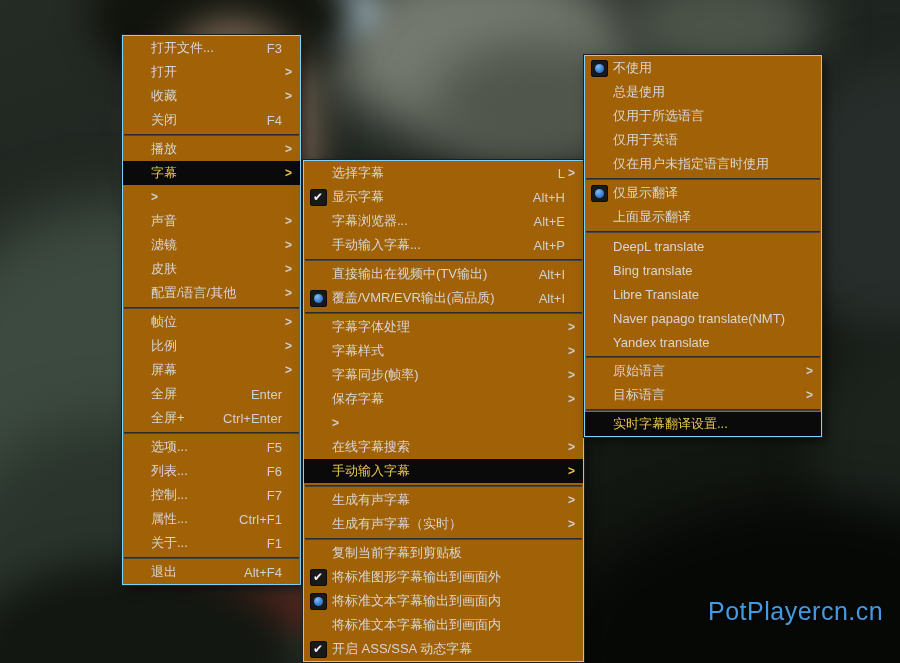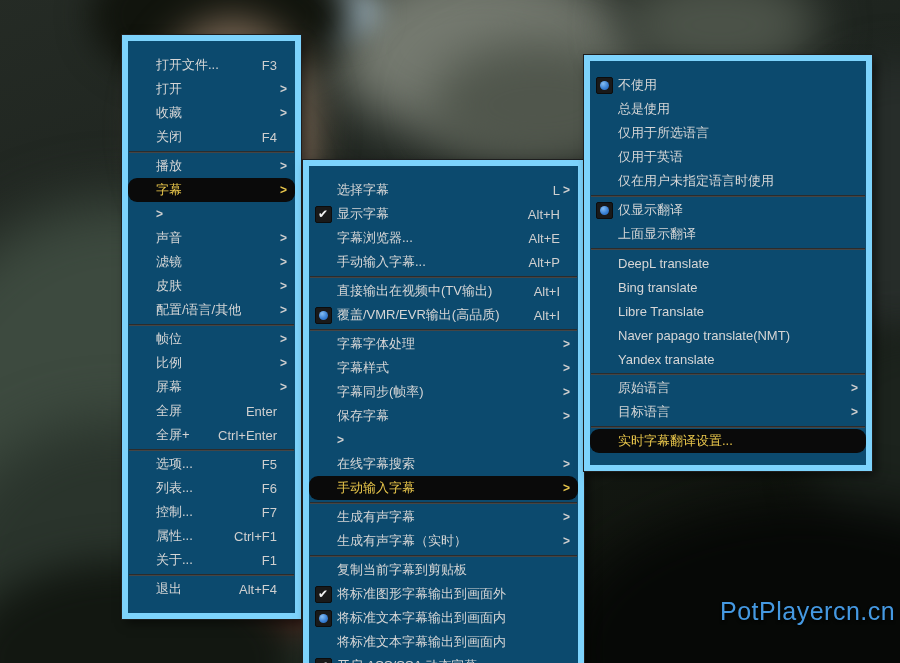--- a/index.html
+++ b/index.html
@@ -23,46 +23,46 @@
   .b-smoke2{left:430px;top:40px;width:220px;height:130px;background:#50564c;filter:blur(24px);}
   .b-smoke3{left:620px;top:-30px;width:200px;height:110px;background:#4c5349;filter:blur(24px);}
   .b-right1{left:780px;top:60px;width:240px;height:280px;background:#272d2a;filter:blur(20px);}
   .b-right2{left:810px;top:330px;width:200px;height:240px;background:#1c231d;filter:blur(22px);}
   .b-botright{left:560px;top:500px;width:500px;height:300px;background:#060806;filter:blur(26px);}
   .b-red{left:160px;top:580px;width:170px;height:60px;background:#55261d;filter:blur(14px);}
   .b-botleft{left:-40px;top:560px;width:340px;height:200px;background:#121711;filter:blur(20px);}
 
   
   .menu{
-    position:absolute;box-sizing:border-box;background:#0c4a6e;
-    border:6px solid #7dd3fc;outline:1px solid #1e1e1e;
+    position:absolute;box-sizing:border-box;background:#a16207;
+    border:1px solid #7dd3fc;outline:1px solid #1e1e1e;
     box-shadow:4px 4px 10px rgba(0,0,0,.55);
-    padding:12px 0;color:#d6d6d6;font-size:13px;
+    padding:0 0;color:#d6d6d6;font-size:13px;
   }
   .menu-main{left:122px;top:35px;width:179px;}
   .menu-subtitle{left:303px;top:160px;width:281px;}
-  .menu-translate{left:584px;top:55px;width:288px;}
+  .menu-translate{left:584px;top:55px;width:238px;}
   .mi{display:flex;align-items:center;height:24px;cursor:default;}
   .mi .gutter{width:28px;display:flex;align-items:center;justify-content:center;flex:none;}
   .mi .lab{flex:1;white-space:nowrap;overflow:hidden;}
   .mi .sc{flex:none;color:#cfcfcf;margin-right:3px;}
   .mi .ar{flex:none;width:15px;text-align:left;color:#cfcfcf;font-size:12px;font-weight:bold;}
-  .mi.hl{background:#0a0a0a;border-radius:9px;}
+  .mi.hl{background:#0a0a0a;}
   .mi.hl .lab,.mi.hl .sc,.mi.hl .ar{color:#e9c64b;}
   .msep{height:1px;background:#2c2c2c;border-bottom:1px solid #454545;margin:2px 1px 1px 1px;}
   .cbox{width:17px;height:17px;background:#191919;border:1px solid #0c0c0c;border-radius:2px;
     display:flex;align-items:center;justify-content:center;box-sizing:border-box;}
   .cbox .ck{color:#f2f2f2;font-size:12px;line-height:1;font-weight:bold;}
   .rdot{width:9px;height:9px;border-radius:50%;
     background:radial-gradient(circle at 35% 30%,#85bdf2 0%,#3b82d6 55%,#1f5fb0 100%);}
 
   
   .watermark{
     position:absolute;left:708px;top:597px;font-size:25px;color:#4599e2;
-    letter-spacing:.5px;text-shadow:0 2px 3px rgba(0,0,0,.7);margin-left:12px;
+    letter-spacing:.5px;text-shadow:0 2px 3px rgba(0,0,0,.7);
   }
 </style>
 </head>
 <body>
 
 <div class="bg">
   <div class="blob b-base"></div>
   <div class="blob b-jacket"></div>
   <div class="blob b-jacket2"></div>
   <div class="blob b-smoke1"></div>

